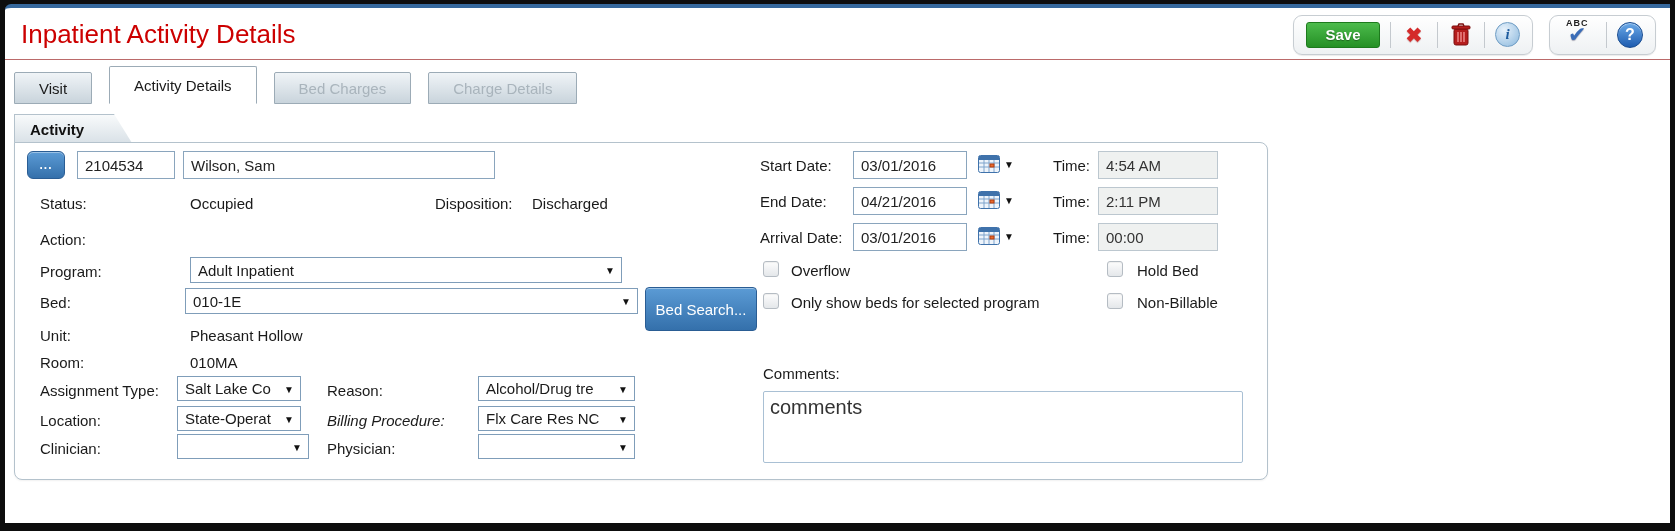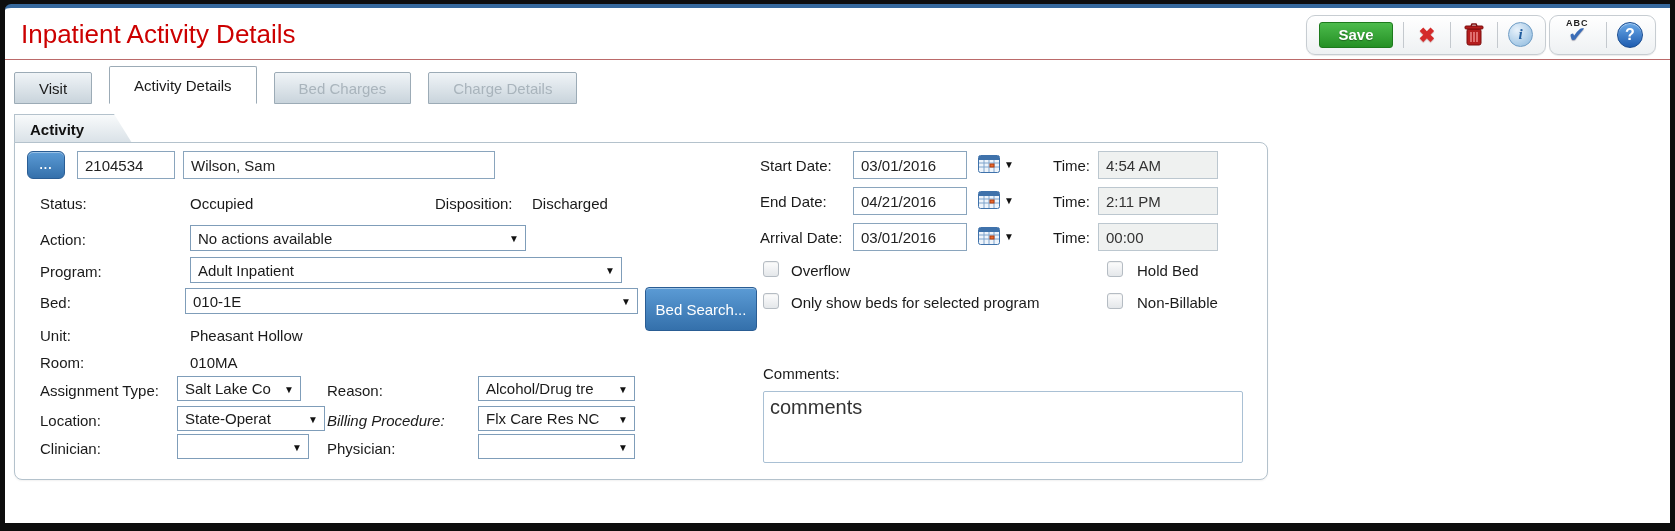--- a/index.html
+++ b/index.html
@@ -5,21 +5,21 @@
   * { box-sizing:border-box; margin:0; padding:0; }
   html,body { background:#888; }
   body { font-family:"Liberation Sans", sans-serif; }
 
   .frame { width:1675px; height:531px; background:#0d0d0d; padding:4px 5px 8px 5px; }
   .page  { width:100%; height:100%; background:#fff; border-top:4px solid #36689c; border-radius:6px 0 0 0; position:relative; overflow:hidden; }
 
   
   .header { height:52px; display:flex; justify-content:space-between; align-items:center; padding:2px 14px 0 16px; border-bottom:1px solid #bb6a6a; }
   .title { color:#cc0000; font-size:26px; letter-spacing:0; }
-  .toolbar { display:flex; gap:3px; align-items:center; }
+  .toolbar { display:flex; gap:16px; align-items:center; }
   .tb-group { display:flex; align-items:center; gap:10px; padding:5px 12px; border:1px solid #c7cdd2; border-radius:9px; background:linear-gradient(#ffffff,#eef1f3); box-shadow:0 1px 1px rgba(0,0,0,.08); height:40px; }
   .tb-sep { width:1px; height:26px; background:#c4c9ce; }
   .btn-save { background:linear-gradient(#4cbb4c,#259025); border:1px solid #1d7a1d; border-radius:3px; color:#fff; font-weight:bold; font-size:15px; width:74px; height:26px; cursor:pointer; text-shadow:0 1px 1px rgba(0,0,0,.35); }
   .ico { width:26px; height:26px; display:flex; align-items:center; justify-content:center; cursor:pointer; }
   .ico-x::before { content:"\2716"; color:#d42a2a; font-size:20px; font-weight:bold; text-shadow:0 1px 1px rgba(120,0,0,.3); }
   .ico-info { width:25px; height:25px; border-radius:50%; background:radial-gradient(circle at 35% 30%, #e8f2fb, #a6c9e6 70%, #8db8dc); border:1px solid #6e9cc4; color:#1f5c9e; font-family:"Liberation Serif", serif; font-style:italic; font-weight:bold; font-size:15px; }
   .ico-help { width:26px; height:26px; border-radius:50%; background:linear-gradient(#6aa9e8,#1e5cb0); border:1px solid #164a90; color:#fff; font-weight:bold; font-size:16px; box-shadow:inset 0 1px 1px rgba(255,255,255,.5); }
   .ico-abc { position:relative; width:34px; height:30px; }
   .ico-abc::before { content:"ABC"; position:absolute; top:-2px; left:4px; font-size:9px; font-weight:bold; color:#222; letter-spacing:1px; }
   .ico-abc::after { content:"\2714"; position:absolute; left:6px; top:2px; font-size:22px; color:#3a6db8; text-shadow:0 1px 1px rgba(0,0,40,.3); }
@@ -110,23 +110,20 @@
         <button class="btn-blue btn-ellipsis">...</button>
         <input class="txt" style="left: 62px; top: 8px; width: 98px;" value="2104534">
         <input class="txt" style="left: 168px; top: 8px; width: 312px;" value="Wilson, Sam">
 
         <span class="lbl" style="left:25px; top:52px;">Status:</span>
         <span class="val" style="left:175px; top:52px;">Occupied</span>
         <span class="lbl" style="left:420px; top:52px;">Disposition:</span>
         <span class="val" style="left:517px; top:52px;">Discharged</span>
 
         <span class="lbl" style="left:25px; top:88px;">Action:</span>
-        <div class="sel" style="left:175px; top:82px; width:336px;">
-          <span>No actions available</span>
-        </div>
 
         <span class="lbl" style="left:25px; top:120px;">Program:</span>
         <div class="sel" style="left:175px; top:114px; width:432px;">
           <span>Adult Inpatient</span>
         </div>
 
         <span class="lbl" style="left:25px; top:151px;">Bed:</span>
         <div class="sel" style="left:170px; top:145px; width:453px;">
           <span>010-1E</span>
         </div>
@@ -140,21 +137,21 @@
         <span class="lbl" style="left:25px; top:239px;">Assignment Type:</span>
         <div class="sel small" style="left:162px; top:233px; width:124px;">
           <span>Salt Lake Co</span>
         </div>
         <span class="lbl" style="left:312px; top:239px;">Reason:</span>
         <div class="sel small" style="left:463px; top:233px; width:157px;align-items:center;">
           <span>Alcohol/Drug tre</span>
         </div>
 
         <span class="lbl" style="left:25px; top:269px;">Location:</span>
-        <div class="sel small" style="left:162px; top:263px; width:148px;">
+        <div class="sel small" style="left:162px; top:263px; width:124px;">
           <span>State-Operat</span>
         </div>
         <span class="lbl" style="left:312px; top:269px;font-style:italic;">Billing Procedure:</span>
         <div class="sel small" style="left:463px; top:263px; width:157px;">
           <span>Flx Care Res NC</span>
         </div>
 
         <span class="lbl" style="left:25px; top:297px;">Clinician:</span>
         <div class="sel small" style="left:162px; top:291px; width:132px;">
           <span></span>

